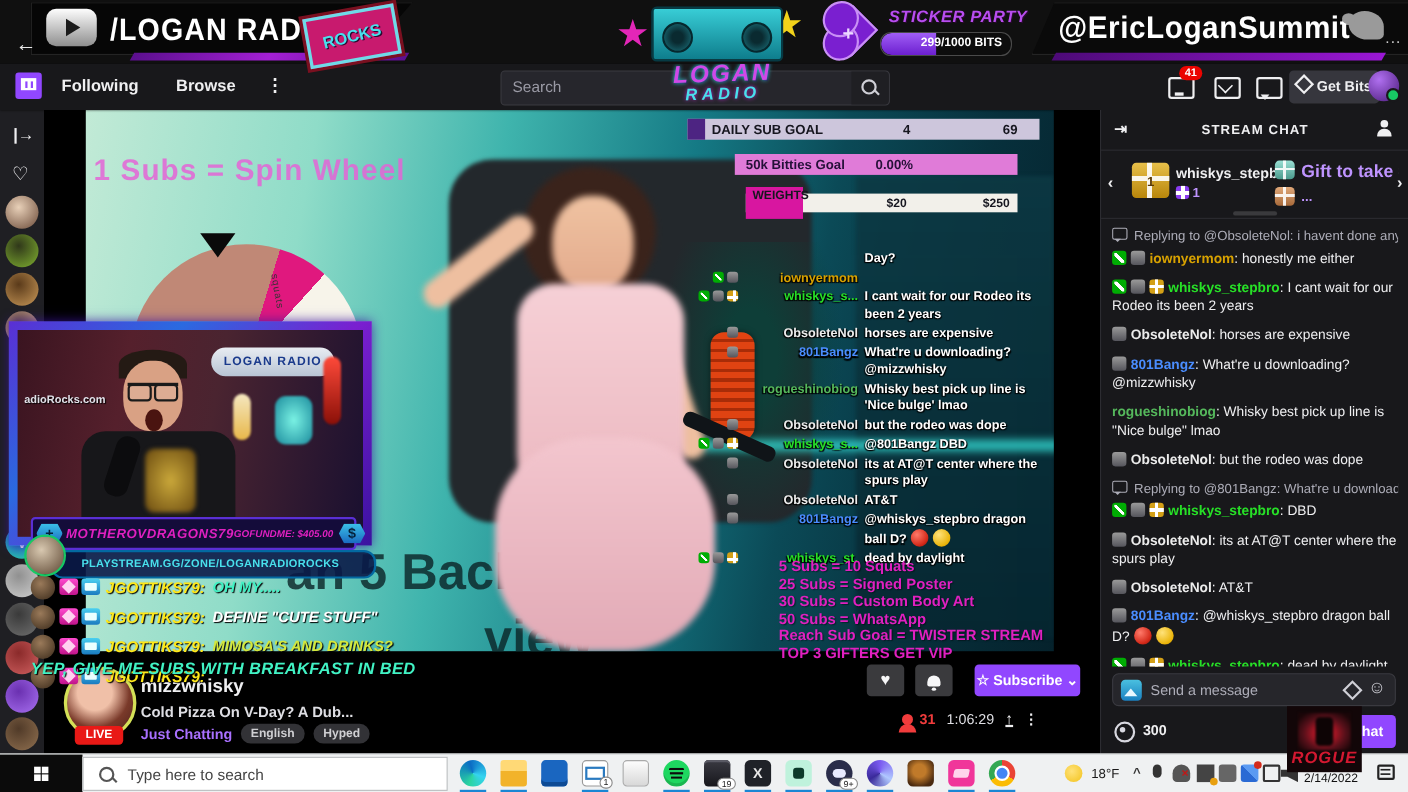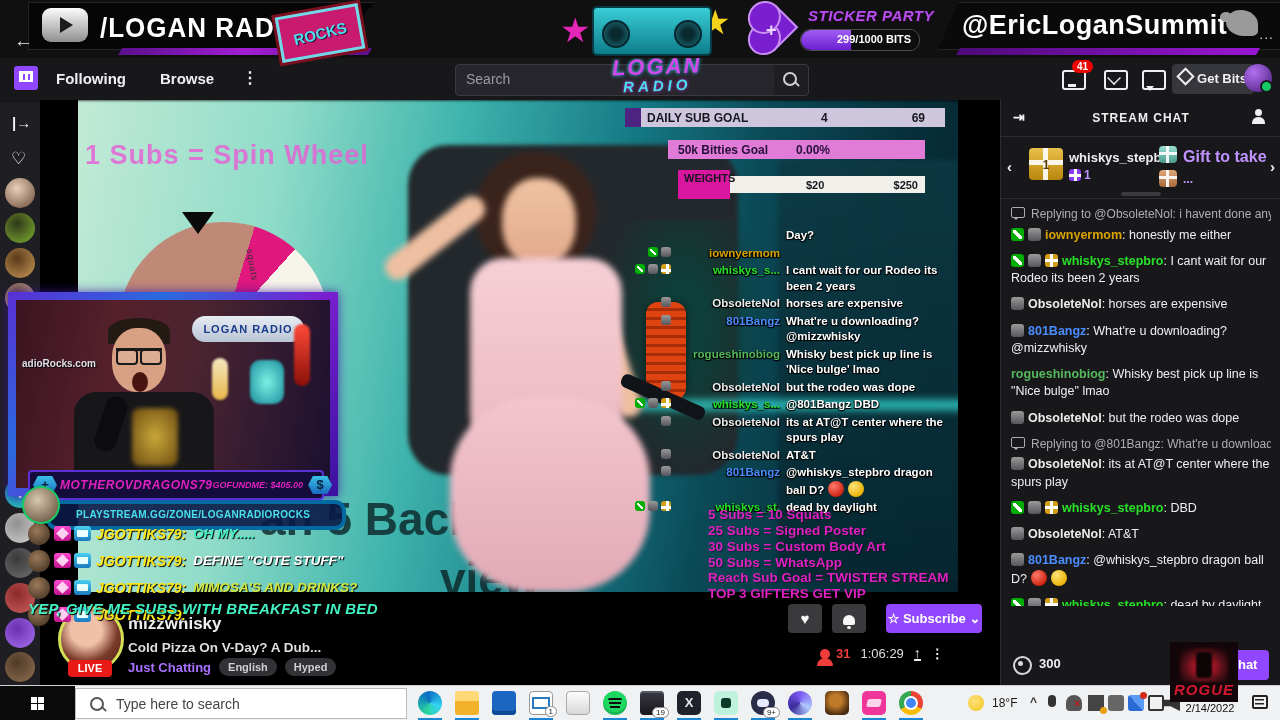--- a/index.html
+++ b/index.html
@@ -144,21 +144,21 @@
   .lava{position:absolute;width:16px;height:42px;border-radius:8px;filter:blur(1px);}
   #lava1{left:196px;top:58px;background:linear-gradient(#f5e7c0,#e8b84a);}
   #lava2{left:278px;top:24px;background:linear-gradient(#ff4a3a,#8a1008);height:62px;}
   #lava3{left:234px;top:60px;width:34px;height:44px;background:radial-gradient(#7af2e4,#1a8a9c);border-radius:10px;}
   #wc-site{position:absolute;left:6px;top:58px;color:#e0e0e8;font-size:10px;font-weight:700;text-shadow:1px 1px 1px #000;}
   
   #wc-banner{position:absolute;left:28px;top:470px;width:292px;height:26px;z-index:31;background:#140c3a;border:2px solid #5a2fd4;border-radius:4px;display:flex;align-items:center;}
   #wc-banner .plus,#wc-banner .dollar{flex:none;width:24px;height:18px;background:linear-gradient(#3ac0e8,#1a6ac0);clip-path:polygon(20% 0,80% 0,100% 50%,80% 100%,20% 100%,0 50%);color:#04203a;font-weight:900;font-size:13px;text-align:center;line-height:18px;margin:0 3px;}
   #wc-banner .nm{flex:1;color:#e020c0;font-size:12px;font-weight:800;font-style:italic;text-align:center;letter-spacing:.5px;}
   #wc-banner .amt{flex:none;color:#e020c0;font-size:9px;font-weight:800;font-style:italic;margin-right:2px;}
-  #playstream{position:absolute;left:46px;top:500px;width:266px;height:22px;z-index:31;background:rgba(10,26,72,.9);border:4px solid #0369a1;border-radius:11px;color:#49e0ec;font-size:10px;font-weight:700;line-height:22px;padding-left:26px;letter-spacing:.3px;}
+  #playstream{position:absolute;left:46px;top:500px;width:266px;height:22px;z-index:31;background:rgba(10,26,72,.9);border:2px solid #0369a1;border-radius:11px;color:#49e0ec;font-size:10px;font-weight:700;line-height:22px;padding-left:26px;letter-spacing:.3px;}
   #ps-bubble{position:absolute;left:8px;top:5px;width:13px;height:10px;background:#49e0ec;border-radius:3px;}
   #ps-avatar{position:absolute;left:22px;top:486px;width:34px;height:34px;border-radius:50%;z-index:32;background:radial-gradient(circle at 40% 35%,#d8c8b0,#5a4430);border:2px solid #17c964;}
   
   #fan-chat{position:absolute;left:28px;top:520px;z-index:31;}
   .fan-row{display:flex;align-items:center;height:27px;}
   .fan-av{flex:none;width:22px;height:22px;border-radius:50%;margin-right:4px;background:radial-gradient(circle at 40% 35%,#9a7a5a,#3a2a1a);}
   .fan-b1{flex:none;width:17px;height:15px;background:linear-gradient(#ff4ad0,#c0148a);border-radius:3px;margin-right:3px;position:relative;}
   .fan-b1::after{content:"";position:absolute;left:4px;top:3px;width:9px;height:9px;background:#ffd0f0;transform:rotate(45deg);}
   .fan-b2{flex:none;width:17px;height:15px;background:linear-gradient(#4ad0f0,#1a7ac0);border-radius:3px;margin-right:5px;position:relative;}
   .fan-b2::after{content:"";position:absolute;left:3px;top:4px;width:11px;height:7px;background:#eaffff;border-radius:1px;}
@@ -589,26 +589,32 @@
     </div>
     <div id="chat-messages">
         <div class="msg reply"><span class="replyic"></span>Replying to @ObsoleteNol: i havent done any c...</div>
         <div class="msg"><span class="b mod"></span><span class="b gray"></span><span class="nm" style="color: rgb(216, 162, 0);">iownyermom</span>: honestly me either</div>
         <div class="msg"><span class="b mod"></span><span class="b gray"></span><span class="b gift"></span><span class="nm" style="color: rgb(39, 224, 39);">whiskys_stepbro</span>: I cant wait for our Rodeo its been 2 years</div>
         <div class="msg"><span class="b gray"></span><span class="nm" style="color: rgb(236, 236, 236);">ObsoleteNol</span>: horses are expensive</div>
         <div class="msg"><span class="b gray"></span><span class="nm" style="color: rgb(74, 141, 255);">801Bangz</span>: What're u downloading? @mizzwhisky</div>
         <div class="msg"><span class="nm" style="color: rgb(85, 184, 92);">rogueshinobiog</span>: Whisky best pick up line is "Nice bulge" lmao</div>
         <div class="msg"><span class="b gray"></span><span class="nm" style="color: rgb(236, 236, 236);">ObsoleteNol</span>: but the rodeo was dope</div>
         <div class="msg reply"><span class="replyic"></span>Replying to @801Bangz: What're u downloadin...</div>
+        <div class="msg"><span class="b mod"></span><span class="b gray"></span><span class="b gift"></span><span class="nm" style="color: rgb(39, 224, 39);">whiskys_stepbro</span>: DBD</div>
         <div class="msg"><span class="b gray"></span><span class="nm" style="color: rgb(236, 236, 236);">ObsoleteNol</span>: its at AT@T center where the spurs play</div>
-        <div class="msg"><span class="b mod"></span><span class="b gray"></span><span class="b gift"></span><span class="nm" style="color: rgb(39, 224, 39);">whiskys_stepbro</span>: DBD</div>
         <div class="msg"><span class="b gray"></span><span class="nm" style="color: rgb(236, 236, 236);">ObsoleteNol</span>: AT&amp;T</div>
         <div class="msg"><span class="b gray"></span><span class="nm" style="color: rgb(74, 141, 255);">801Bangz</span>: @whiskys_stepbro dragon ball D?<span class="emo rage"></span><span class="emo grin"></span></div>
         <div class="msg"><span class="b mod"></span><span class="b gray"></span><span class="b gift"></span><span class="nm" style="color: rgb(39, 224, 39);">whiskys_stepbro</span>: dead by daylight</div>
       </div>
+    <div id="chat-input">
+      <div id="ci-badge"></div>
+      <div id="ci-ph">Send a message</div>
+      <div id="ci-gem"></div>
+      <div id="ci-smile">☺</div>
+    </div>
     <div id="chat-footer">
       <div id="points-ic"></div>
       <div id="points-val">300</div>
       <div id="chat-btn">Chat</div>
     </div>
   </div>
 
   <div id="rogue">
     <div class="fig"></div>
     <div class="ttl">ROGUE</div>

